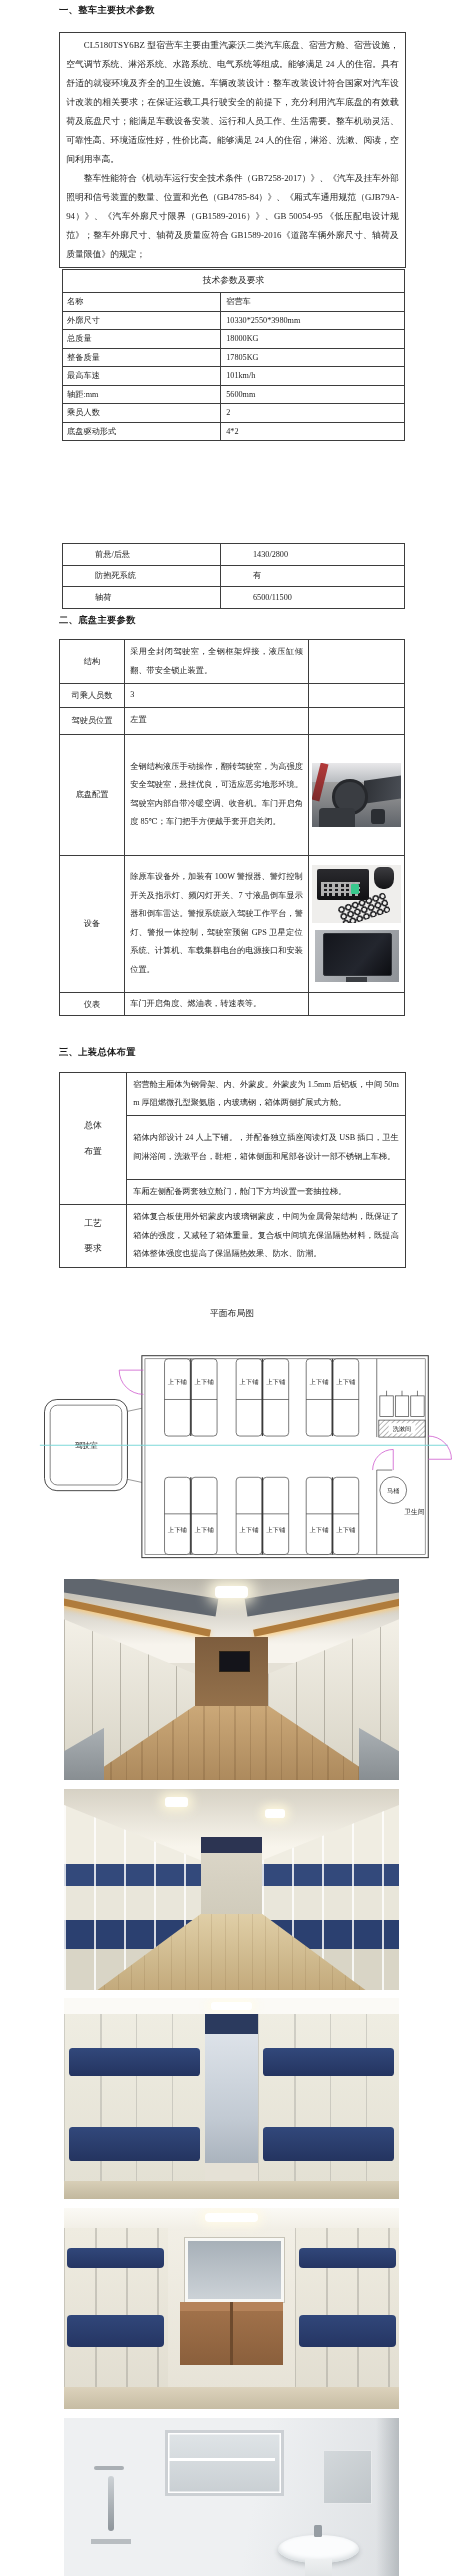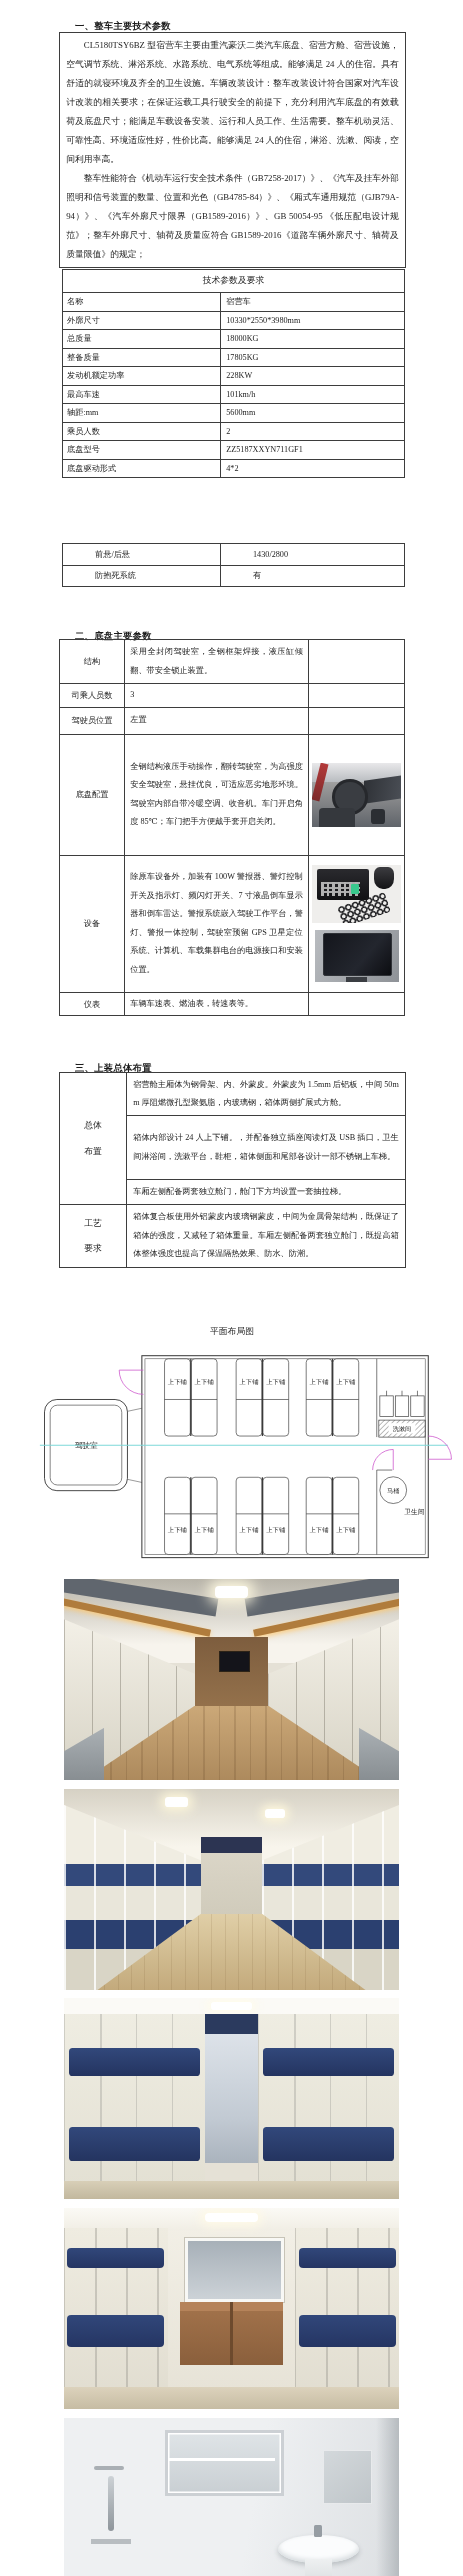--- a/index.html
+++ b/index.html
@@ -1,19 +1,19 @@
 <!DOCTYPE html>
 <html style="font-size:8.2px"><head>
 <meta charset="utf-8">
 <style>
   html,body{margin:0;padding:0;}
   body{width:464px;background:#ffffff;font-family:"Liberation Serif","DejaVu Serif",serif;color:#1c1c1c;}
   .page{position:relative;width:464px;height:2631px;background:#fff;overflow:hidden;}
 
-  .sec-title{position:absolute;font-size:9.3px;font-weight:bold;margin:16px;letter-spacing:0.3px;}
+  .sec-title{position:absolute;font-size:9.3px;font-weight:bold;margin:0;letter-spacing:0.3px;}
   #title1{left:59px;top:4.1px;}
   #title2{left:59px;top:614px;}
   #title3{left:59px;top:1046px;}
 
   .intro-box{position:absolute;left:59px;top:32px;width:347px;height:236px;border:0.8px solid #3d3d3d;box-sizing:border-box;padding:3.1px 6.2px;}
   .intro-box p{margin:0;font-size:8.8px;line-height:19px;text-indent:2em;text-align:justify;}
 
   table{border-collapse:collapse;table-layout:fixed;}
   td{border:0.8px solid #3d3d3d;font-size:8.2px;vertical-align:middle;box-sizing:border-box;word-break:break-all;}
 
@@ -28,21 +28,21 @@
   .detail-table{position:absolute;left:59px;top:639px;width:346px;}
   .detail-table .dlbl{text-align:center;}
   .detail-table .dval{padding:2.1px 5.2px;line-height:18.5px;text-align:justify;}
   .detail-table .dimg{vertical-align:middle;text-align:center;padding:2.1px 1px;}
 
   .layout-table{position:absolute;left:59px;top:1072px;width:346px;}
   .layout-table .dlbl{text-align:center;}
   .layout-table .dval{padding:2.1px 6.2px;line-height:18.5px;text-align:justify;}
   .stack{display:inline-block;width:2em;line-height:2.9;text-align:center;font-size:8.8px;}
 
-  .plan-title{position:absolute;left:0;top:1308px;width:464px;text-align:center;font-size:8.8px;margin-top:18px;}
+  .plan-title{position:absolute;left:0;top:1308px;width:464px;text-align:center;font-size:8.8px;}
 
   .floor-plan{position:absolute;left:10.3px;top:1340px;}
   .floor-plan text{font-family:"Liberation Serif","DejaVu Serif",serif;fill:#222;}
 
   
   .mini{position:relative;display:inline-block;overflow:hidden;vertical-align:middle;}
   .mini div{position:absolute;}
   .img-cab{width:89px;height:64px;background:linear-gradient(#c9c9c9,#9a9a9a 35%,#60646a);}
   .img-cab .shield{left:0;top:0;width:100%;height:30%;background:linear-gradient(#e8e8ea,#b9bcc0);}
   .img-cab .apillar{left:4%;top:0;width:9%;height:60%;background:linear-gradient(#b33a3a,#7d2a2a);transform:rotate(14deg);}
@@ -158,38 +158,30 @@
         </tr>
     <tr>
           <td class="lbl">总质量</td>
           <td class="val">18000KG</td>
         </tr>
     <tr>
           <td class="lbl">整备质量</td>
           <td class="val">17805KG</td>
         </tr>
     <tr>
-          <td class="lbl">发动机额定功率</td>
-          <td class="val">228KW</td>
-        </tr>
-    <tr>
           <td class="lbl">最高车速</td>
           <td class="val">101km/h</td>
         </tr>
     <tr>
           <td class="lbl">轴距:mm</td>
           <td class="val">5600mm</td>
         </tr>
     <tr>
           <td class="lbl">乘员人数</td>
           <td class="val">2</td>
-        </tr>
-    <tr>
-          <td class="lbl">底盘型号</td>
-          <td class="val">ZZ5187XXYN711GF1</td>
         </tr>
     <tr>
           <td class="lbl">底盘驱动形式</td>
           <td class="val">4*2</td>
         </tr>
   </tbody>
     </table>
 
   <table class="spec-table" id="axleTable">
     <colgroup>
@@ -197,20 +189,24 @@
         <col style="width:184px">
       </colgroup>
     <tbody>
         <tr>
           <td class="lbl">前悬/后悬</td>
           <td class="val">1430/2800</td>
         </tr>
     <tr>
           <td class="lbl">防抱死系统</td>
           <td class="val">有</td>
+        </tr>
+    <tr>
+          <td class="lbl">轴荷</td>
+          <td class="val">6500/11500</td>
         </tr>
   </tbody>
     </table>
 
   <h2 class="sec-title" id="title2">二、底盘主要参数</h2>
 
   <table class="detail-table">
     <colgroup>
         <col style="width:65px">
         <col style="width:184px">
@@ -243,21 +239,21 @@
       <td class="dlbl">设备</td>
       <td class="dval">除原车设备外，加装有 100W 警报器、警灯控制开关及指示灯、频闪灯开关、7 寸液晶倒车显示器和倒车雷达。警报系统嵌入驾驶工作平台，警灯、警报一体控制，驾驶室预留 GPS 卫星定位系统、计算机、车载集群电台的电源接口和安装位置。</td>
       <td class="dimg">
         <span class="mini img-siren"><div class="box"></div><div class="grid"></div><div class="btn"></div><div class="mic"></div><div class="coil"></div></span>
         <br>
         <span class="mini img-mon" style="margin-top:7.2px"><div class="scr"></div><div class="base"></div></span>
       </td>
     </tr>
     <tr style="height:23px">
       <td class="dlbl">仪表</td>
-      <td class="dval">车辆车速表、燃油表，转速表等。</td>
+      <td class="dval">车门开启角度、燃油表，转速表等。</td>
       <td class="dimg"></td>
     </tr>
   </tbody>
     </table>
 
   <h2 class="sec-title" id="title3">三、上装总体布置</h2>
 
   <table class="layout-table">
     <colgroup>
         <col style="width:67px">
@@ -269,21 +265,21 @@
       <td class="dval">宿营舱主厢体为钢骨架、内、外蒙皮。外蒙皮为 1.5mm 后铝板，中间 50mm 厚阻燃微孔型聚氨脂，内玻璃钢，箱体两侧扩展式方舱。</td>
     </tr>
     <tr style="height:64px">
       <td class="dval">箱体内部设计 24 人上下铺。，并配备独立插座阅读灯及 USB 插口，卫生间淋浴间，洗漱平台，鞋柜，箱体侧面和尾部各设计一部不锈钢上车梯。</td>
     </tr>
     <tr style="height:25px">
       <td class="dval">车厢左侧配备两套独立舱门，舱门下方均设置一套抽拉梯。</td>
     </tr>
     <tr style="height:63px">
       <td class="dlbl"><span class="stack">工艺要求</span></td>
-      <td class="dval">箱体复合板使用外铝蒙皮内玻璃钢蒙皮，中间为金属骨架结构，既保证了箱体的强度，又减轻了箱体重量。车厢左侧配备两套独立舱门，既提高箱体整体强度也提高了保温隔热效果、防水、防潮。</td>
+      <td class="dval">箱体复合板使用外铝蒙皮内玻璃钢蒙皮，中间为金属骨架结构，既保证了箱体的强度，又减轻了箱体重量。复合板中间填充保温隔热材料，既提高箱体整体强度也提高了保温隔热效果、防水、防潮。</td>
     </tr>
   </tbody>
     </table>
 
   <div class="plan-title">平面布局图</div>
 
   <svg class="floor-plan" width="443" height="222" viewBox="0 0 860 430">
     <defs>
       <pattern id="hatch" width="7" height="7" patternUnits="userSpaceOnUse" patternTransform="rotate(45)">
         <line x1="0" y1="0" x2="0" y2="7" stroke="#8a8a8a" stroke-width="2.2"></line>

